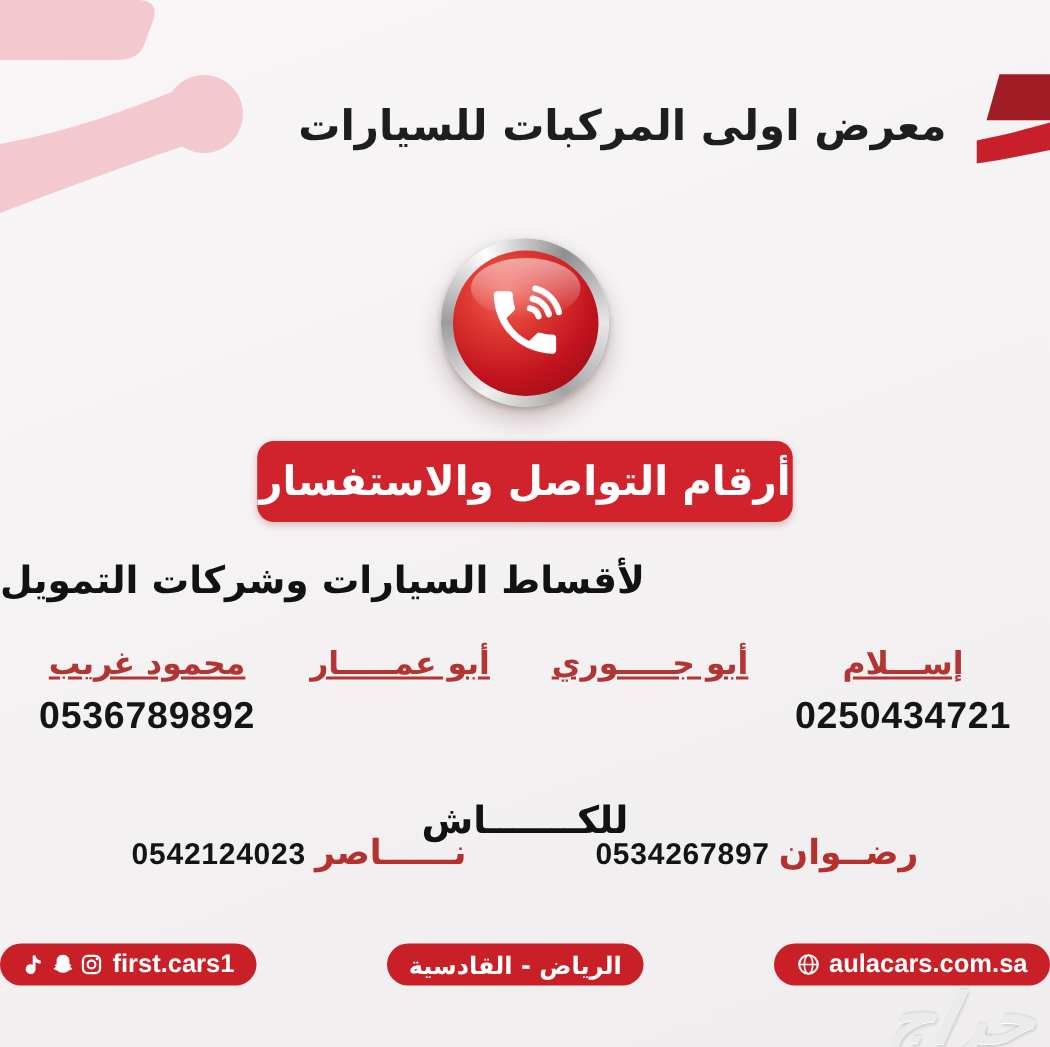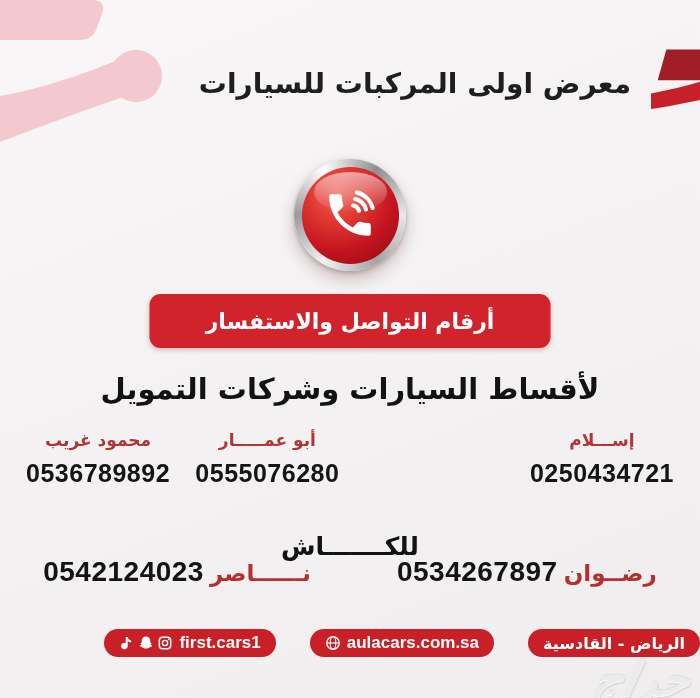--- a/index.html
+++ b/index.html
@@ -30,43 +30,43 @@
     display:flex;align-items:center;justify-content:center;overflow:hidden;
   }
   .phone-inner::before{
     content:"";position:absolute;top:5px;left:12px;width:73px;height:40px;border-radius:50%;
     background:linear-gradient(180deg,rgba(255,255,255,.55),rgba(255,255,255,0));
   }
   .phone-inner svg{position:relative;width:60px;height:60px;}
   
   .banner{
     position:absolute;top:294px;left:50%;transform:translateX(-50%);
-    width:401px;height:54px;border-radius:11px;background:#d0232b;
-    color:#fff;font-size:22px;font-weight:700;direction:rtl;
+    width:357px;height:54px;border-radius:11px;background:#d0232b;
+    color:#fff;font-size:27px;font-weight:700;direction:rtl;
     display:flex;align-items:center;justify-content:center;
     box-shadow:0 2px 5px rgba(150,20,25,.25);
   }
-  .sub-heading{position:absolute;top:372px;left:0;width:100%;text-align:center;
-    font-size:29px;font-weight:700;color:#121212;direction:rtl;}
+  .sub-heading{position:absolute;top:372px;left:0;width:100%;text-align:left;
+    font-size:25px;font-weight:700;color:#121212;direction:rtl;}
   
   .contacts-row{position:absolute;top:430px;left:26px;right:26px;display:flex;direction:rtl;justify-content:space-between;}
   .contact-col{text-align:center;min-width:140px;}
-  .contact-name{color:#b23534;font-size:17px;font-weight:700;direction:rtl;white-space:nowrap;}
+  .contact-name{color:#b23534;font-size:21px;font-weight:700;direction:rtl;white-space:nowrap;text-decoration:underline;}
   .contact-phone{color:#151515;font-size:25px;font-weight:600;margin-top:9px;
     font-family:"Liberation Sans","DejaVu Sans",sans-serif;letter-spacing:.5px;}
   
   .cash-heading{position:absolute;top:532px;left:0;width:100%;text-align:center;
     font-size:25px;font-weight:700;color:#121212;direction:rtl;}
   .cash-row{position:absolute;top:556px;left:0;width:100%;display:flex;direction:rtl;justify-content:center;gap:86px;}
   .cash-entry{display:flex;direction:rtl;align-items:baseline;gap:6px;}
   .cash-name{color:#b5302f;font-size:23px;font-weight:700;white-space:nowrap;}
-  .cash-phone{color:#141414;font-size:28px;font-weight:700;
+  .cash-phone{color:#141414;font-size:20px;font-weight:700;
     font-family:"Liberation Sans","DejaVu Sans",sans-serif;letter-spacing:.5px;}
   
-  .footer{position:absolute;top:629px;left:0;width:100%;display:flex;justify-content:flex-end;gap:34px;direction:ltr;}
+  .footer{position:absolute;top:629px;left:0;width:100%;display:flex;justify-content:space-between;gap:34px;direction:ltr;}
   .pill{background:#c92028;color:#fff;border-radius:20px;height:28px;padding:0 15px;
     display:flex;align-items:center;gap:6px;font-size:17px;font-weight:600;
     font-family:"Liberation Sans","DejaVu Sans",sans-serif;}
   .pill.rtl{direction:rtl;font-family:"DejaVu Sans",sans-serif;font-size:16px;}
   .pill svg{width:16px;height:16px;flex:0 0 auto;}
   .pill .icon-group{display:flex;align-items:center;gap:3px;}
   
   .watermark{position:absolute;right:10px;bottom:-8px;font-size:46px;font-weight:700;font-style:italic;
     color:#ecebec;letter-spacing:7px;direction:rtl;transform:skewX(-12deg);
     text-shadow:0 1px 0 #ffffff,0 -1px 1px rgba(0,0,0,.07),1px 2px 2px rgba(120,115,116,.25);}
@@ -107,24 +107,24 @@
   <div class="banner">أرقام التواصل والاستفسار</div>
 
   <div class="sub-heading">لأقساط السيارات وشركات التمويل</div>
 
   <div class="contacts-row">
     <div class="contact-col">
       <div class="contact-name">إســـلام</div>
       <div class="contact-phone">0250434721</div>
     </div>
     <div class="contact-col">
+      <div class="contact-name">أبو جـــــوري</div>
     </div>
     <div class="contact-col">
       <div class="contact-name">أبو عمـــــار</div>
-      <div class="contact-phone">0555076280</div>
     </div>
     <div class="contact-col">
       <div class="contact-name">محمود غريب</div>
       <div class="contact-phone">0536789892</div>
     </div>
   </div>
 
   <div class="cash-heading">للكـــــــاش</div>
   <div class="cash-row">
     <div class="cash-entry">
@@ -147,28 +147,28 @@
           <path fill="#ffffff" d="M8 1.5c2.6 0 4.3 1.9 4.3 4.4 0 .6 0 1.2-.1 1.7l1.5.9-1.2 1 1.8 1.2c-.8 1.2-2 .9-2.6 1.5-.5.5-1.5 1.3-3.7 1.3s-3.2-.8-3.7-1.3c-.6-.6-1.8-.3-2.6-1.5l1.8-1.2-1.2-1 1.5-.9c-.1-.5-.1-1.1-.1-1.7C3.7 3.4 5.4 1.5 8 1.5z"></path>
         </svg>
         <svg viewBox="0 0 16 16" aria-hidden="true">
           <rect x="2.3" y="2.3" width="11.4" height="11.4" rx="3.2" fill="none" stroke="#ffffff" stroke-width="1.5"></rect>
           <circle cx="8" cy="8" r="2.6" fill="none" stroke="#ffffff" stroke-width="1.4"></circle>
           <circle cx="11.7" cy="4.3" r="0.9" fill="#ffffff"></circle>
         </svg>
       </span>
       <span>first.cars1</span>
     </div>
+    <div class="pill rtl">
+      <span>الرياض - القادسية</span>
+    </div>
     <div class="pill">
       <svg viewBox="0 0 16 16" aria-hidden="true">
         <circle cx="8" cy="8" r="6.2" fill="none" stroke="#ffffff" stroke-width="1.4"></circle>
         <ellipse cx="8" cy="8" rx="2.8" ry="6.2" fill="none" stroke="#ffffff" stroke-width="1.1"></ellipse>
         <path d="M1.8 8 H14.2" fill="none" stroke="#ffffff" stroke-width="1.1"></path>
       </svg>
       <span>aulacars.com.sa</span>
     </div>
-    <div class="pill rtl">
-      <span>الرياض - القادسية</span>
-    </div>
   </div>
 
   <div class="watermark">حراج</div>
 
 </div>
 
 </body></html>

